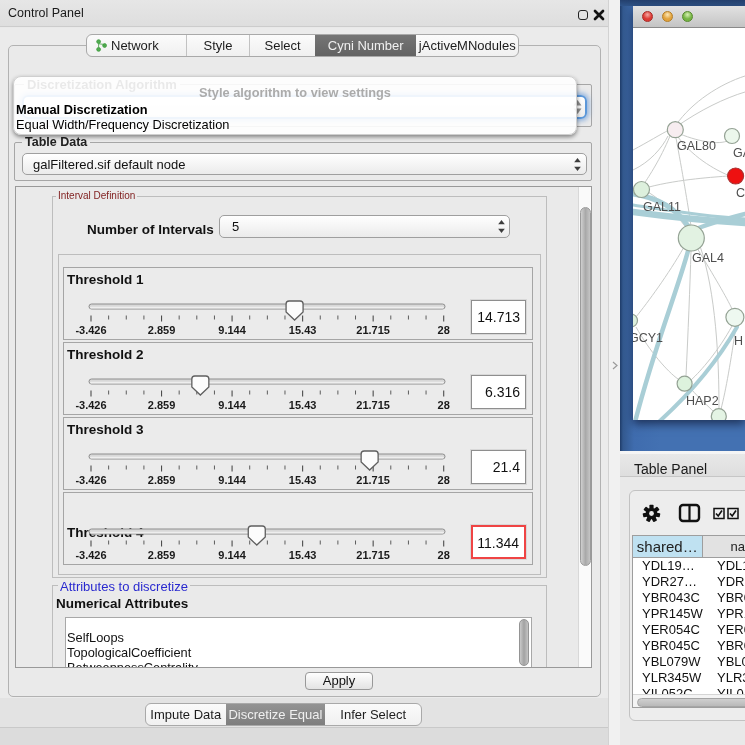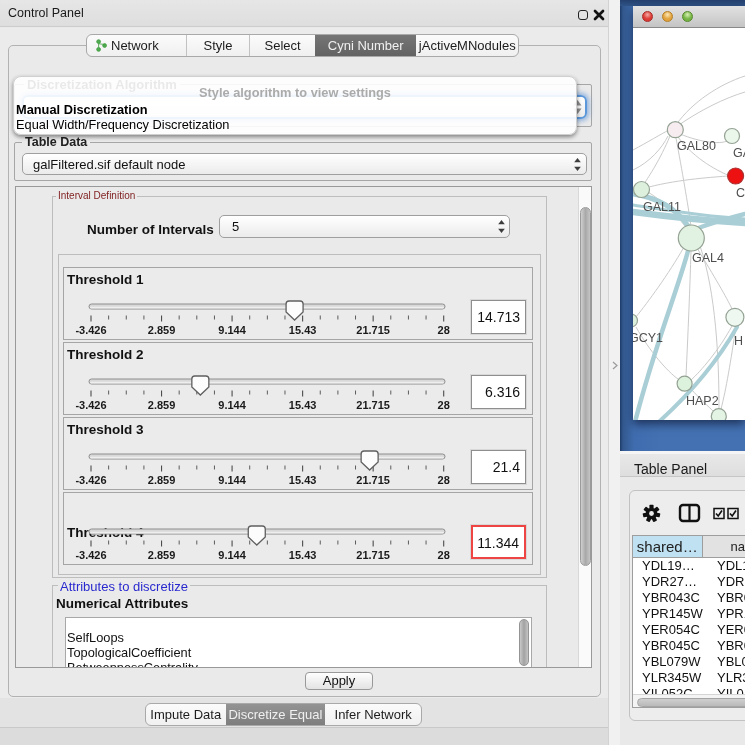--- a/index.html
+++ b/index.html
@@ -202,21 +202,21 @@
 <div class="abs" style="left:36px;top:398px;width:495px;height:120px;border:1px solid #bdbdbd;"></div>
 <div class="abs" style="left:42px;top:392px;font-size:13px;color:#2929cf;background:#eaeaea;padding:0 2px;">Attributes to discretize</div>
 <div class="abs" style="left:40px;top:409px;font-size:13.5px;font-weight:bold;color:#111;">Numerical Attributes</div>
 <div class="abs" style="left:49px;top:430px;width:467px;height:60px;background:#ffffff;border:1px solid #a8a8a8;font-size:12.8px;color:#111;padding:12px 0 0 1px;line-height:15px;">SelfLoops<br>TopologicalCoefficient<br>BetweennessCentrality</div>
 <div class="abs" style="left:503px;top:432px;width:10px;height:47px;background:linear-gradient(90deg,#c9c9c9,#a2a2a2 50%,#c4c4c4);border:1px solid #949494;border-radius:5px;"></div>
 </div>
 <div class="abs" style="left:268px;top:672px;width:68px;height:18px;background:linear-gradient(#fefefe,#e3e3e3);border:1px solid #999;border-radius:4px;font-size:13px;color:#111;text-align:center;line-height:16px;margin-left:37px;">Apply</div>
 <div class="abs" style="left:145px;top:703px;width:277px;height:23px;background:linear-gradient(#fbfbfb,#f0f0f0);border:1px solid #a9a9a9;border-radius:6px;display:flex;overflow:hidden;">
     <div style="width:94px;height:100%;display:flex;align-items:center;justify-content:center;font-size:13px;white-space:nowrap;color:#1c1c1c;">Impute Data</div>
     <div style="width:118px;height:100%;display:flex;align-items:center;justify-content:center;font-size:13px;white-space:nowrap;background:linear-gradient(#939393,#7e7e7e);color:#f0f0f0;">Discretize Equal</div>
-    <div style="width:113px;height:100%;display:flex;align-items:center;justify-content:center;font-size:13px;white-space:nowrap;color:#1c1c1c;">Infer Network</div>
+    <div style="width:113px;height:100%;display:flex;align-items:center;justify-content:center;font-size:13px;white-space:nowrap;color:#1c1c1c;">Infer Select</div>
   </div>
 <div class="abs" style="left:608px;top:0;width:1px;height:745px;background:#d2d2d2;"></div>
 <div class="abs" style="left:609px;top:0;width:11px;height:745px;background:#f1f1f1;"></div>
 <svg class="abs" style="left:611px;top:361px;" width="8" height="9" viewBox="0 0 8 9">
     <path d="M2 1 L6 4.5 L2 8" stroke="#9a9a9a" stroke-width="1.2" fill="none"></path>
   </svg>
 <div class="abs" style="left:13px;top:76px;width:564px;height:59px;background:rgba(255,255,255,0.90);border:1px solid #cfcfcf;border-radius:8px;box-shadow:0 2px 4px rgba(0,0,0,0.45);"></div>
 <div class="abs" style="left:13px;top:85px;width:564px;height:14px;font-size:12.8px;font-weight:bold;color:#ababab;text-align:center;">Style algorithm to view settings</div>
 <div class="abs" style="left:16px;top:102px;font-size:12.8px;font-weight:bold;color:#000;">Manual Discretization</div>
 <div class="abs" style="left:16px;top:117px;font-size:12.8px;color:#000;">Equal Width/Frequency Discretization</div>

